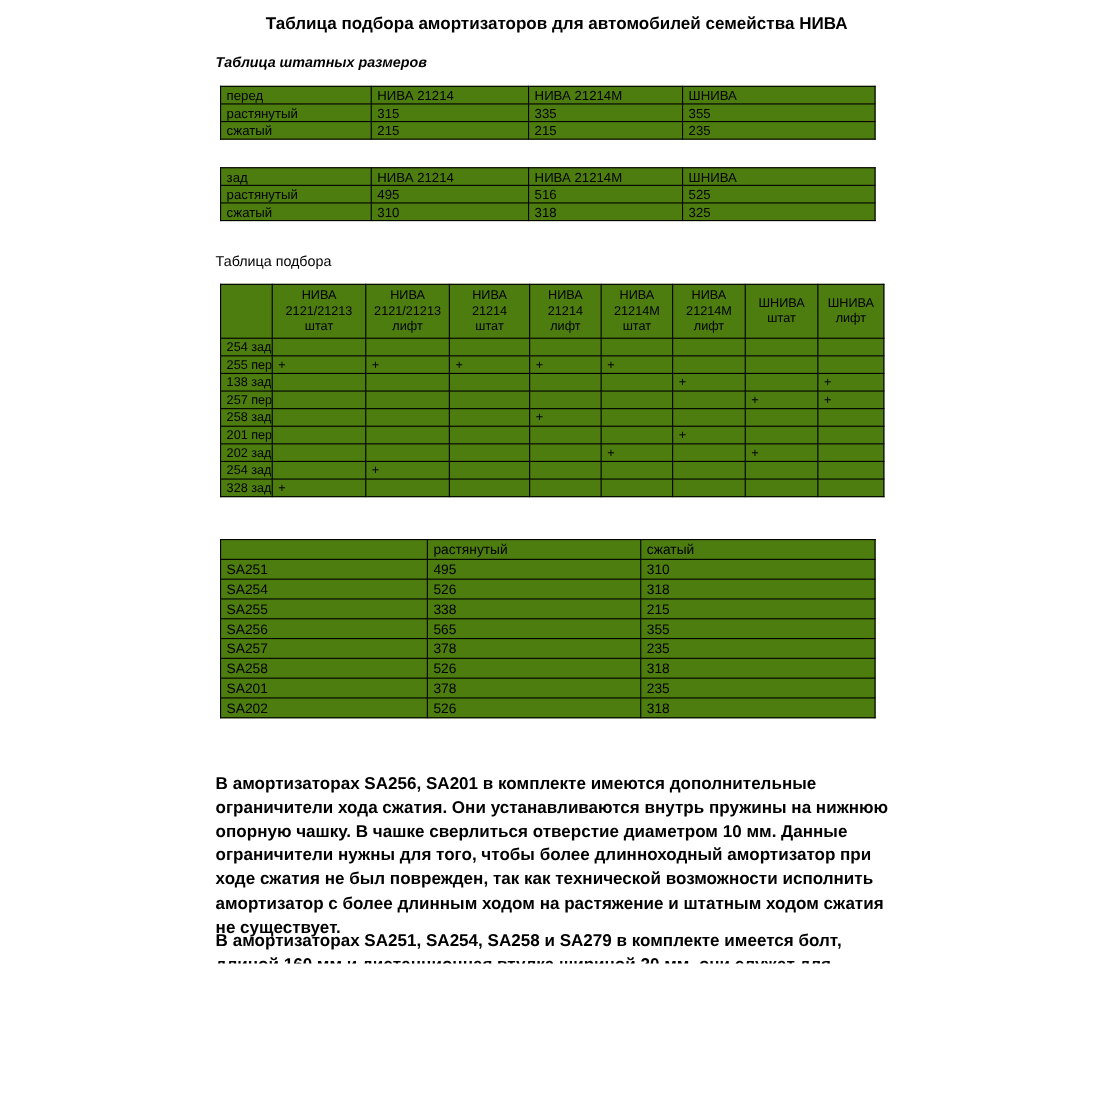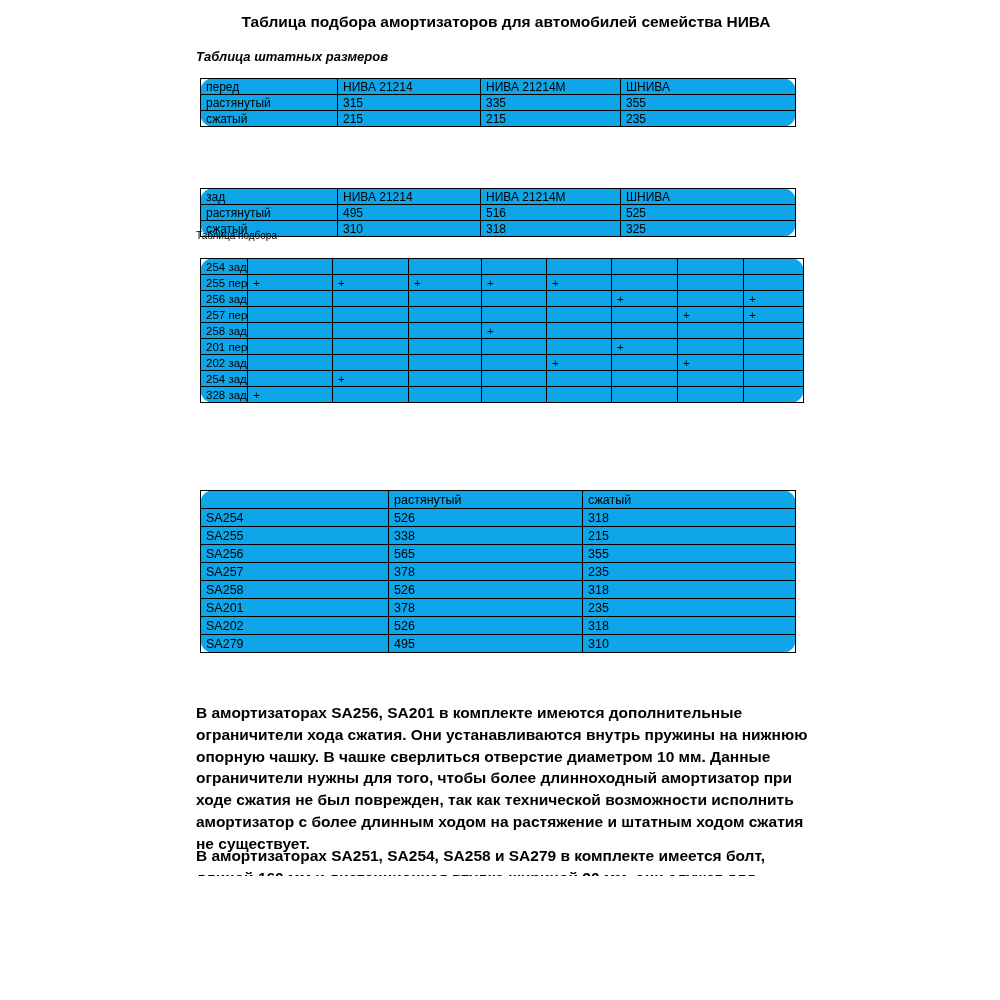--- a/index.html
+++ b/index.html
@@ -2,30 +2,30 @@
 <html><head>
 <meta charset="utf-8">
 <style>
   html,body { margin:0; padding:0; background:#fff; }
   body { width:1000px; height:1000px; font-family:"Liberation Sans", sans-serif; color:#000; }
   .page { position:relative; width:1000px; height:876px; background:#ffffff; overflow:hidden;padding-left:36px; }
 
   .title { position:absolute; left:195px; top:13px; width:622px; text-align:center;
            font-weight:bold; font-size:15.5px; }
   .sub-bold { position:absolute; left:196px; top:49px; font-weight:bold; font-size:13px;font-style:italic; }
-  .sub-reg  { position:absolute; left:196px; top:230px; font-size:10px; }
-
-  table { border-collapse:collapse; table-layout:fixed; background:#0ea5e9;border-radius:14px; }
+  .sub-reg  { position:absolute; left:196px; top:230px; font-size:13px; }
+
+  table { border-collapse:collapse; table-layout:fixed; background:#4d7c0f; }
   td { border:1px solid #000; padding:0 3px 0 5px; text-align:left; vertical-align:middle;
        overflow:hidden; white-space:nowrap; }
 
   .t-size { position:absolute; left:200px; width:595px; font-size:12px; border:1px solid #000; }
   .t-size td { height:15px; }
   #front-table { top:78px; }
-  #rear-table  { top:152px;margin-top:36px; }
+  #rear-table  { top:152px; }
 
   .t-sel { position:absolute; left:200px; top:258px; width:603px; font-size:11.5px; border:1px solid #000; }
   .t-sel td { height:15px; }
   .t-sel td.hdr { text-align:center; padding:2px 1px; white-space:pre-line;
                   line-height:14px; height:44px; vertical-align:middle; }
 
   .t-sa { position:absolute; left:200px; top:490px; width:595px; font-size:12.5px; border:1px solid #000; }
   .t-sa td { height:17px; }
 
   .para { position:absolute; left:196px; width:614px; font-size:15.5px; line-height:21.8px;font-weight:bold; }
@@ -106,20 +106,45 @@
         <col style="width:85px">
         <col style="width:76px">
         <col style="width:73px">
         <col style="width:65px">
         <col style="width:65px">
         <col style="width:66px">
         <col style="width:66px">
         <col style="width:60px">
       </colgroup>
     <tbody>
+        <tr>
+      <td class="hdr"></td>
+      <td class="hdr">НИВА
+2121/21213
+штат</td>
+      <td class="hdr">НИВА
+2121/21213
+лифт</td>
+      <td class="hdr">НИВА
+21214
+штат</td>
+      <td class="hdr">НИВА
+21214
+лифт</td>
+      <td class="hdr">НИВА
+21214М
+штат</td>
+      <td class="hdr">НИВА
+21214М
+лифт</td>
+      <td class="hdr">ШНИВА
+штат</td>
+      <td class="hdr">ШНИВА
+лифт</td>
+    </tr>
     <tr>
       <td>254 зад</td>
       <td></td>
       <td></td>
       <td></td>
       <td></td>
       <td></td>
       <td></td>
       <td></td>
       <td></td>
@@ -129,21 +154,21 @@
       <td>+</td>
       <td>+</td>
       <td>+</td>
       <td>+</td>
       <td>+</td>
       <td></td>
       <td></td>
       <td></td>
     </tr>
     <tr>
-      <td>256 зад</td>
+      <td>138 зад</td>
       <td></td>
       <td></td>
       <td></td>
       <td></td>
       <td></td>
       <td>+</td>
       <td></td>
       <td>+</td>
     </tr>
     <tr>
@@ -221,20 +246,25 @@
         <col style="width:194px">
         <col style="width:213px">
       </colgroup>
     <tbody>
         <tr>
       <td></td>
       <td>растянутый</td>
       <td>сжатый</td>
     </tr>
     <tr>
+      <td>SA251</td>
+      <td>495</td>
+      <td>310</td>
+    </tr>
+    <tr>
       <td>SA254</td>
       <td>526</td>
       <td>318</td>
     </tr>
     <tr>
       <td>SA255</td>
       <td>338</td>
       <td>215</td>
     </tr>
     <tr>
@@ -255,24 +285,19 @@
     <tr>
       <td>SA201</td>
       <td>378</td>
       <td>235</td>
     </tr>
     <tr>
       <td>SA202</td>
       <td>526</td>
       <td>318</td>
     </tr>
-    <tr>
-      <td>SA279</td>
-      <td>495</td>
-      <td>310</td>
-    </tr>
   </tbody>
     </table>
 
   <div class="para" id="note-1">В амортизаторах SA256, SA201 в комплекте имеются дополнительные ограничители хода сжатия. Они устанавливаются внутрь пружины на нижнюю опорную чашку. В чашке сверлиться отверстие диаметром 10 мм. Данные ограничители нужны для того, чтобы более длинноходный амортизатор при ходе сжатия не был поврежден, так как технической возможности исполнить амортизатор с более длинным ходом на растяжение и штатным ходом сжатия не существует.</div>
   <div class="para" id="note-2">В амортизаторах SA251, SA254, SA258 и SA279 в комплекте имеется болт, длиной 160 мм и дистанционная втулка шириной 20 мм, они служат для перемещения крепления амортизатора.</div>
 
 </div>
 
 </body></html>

